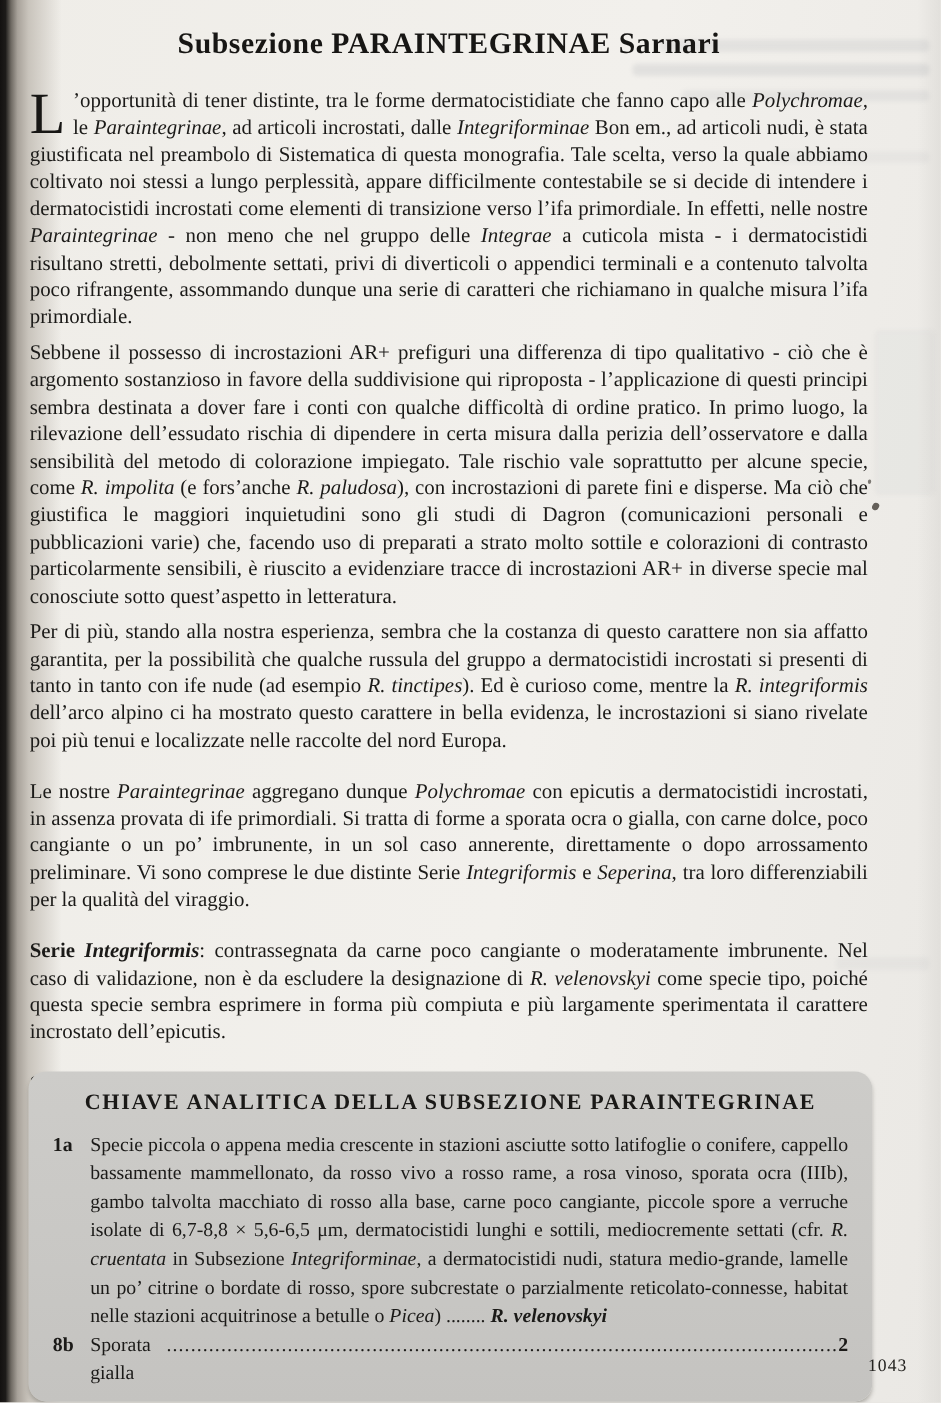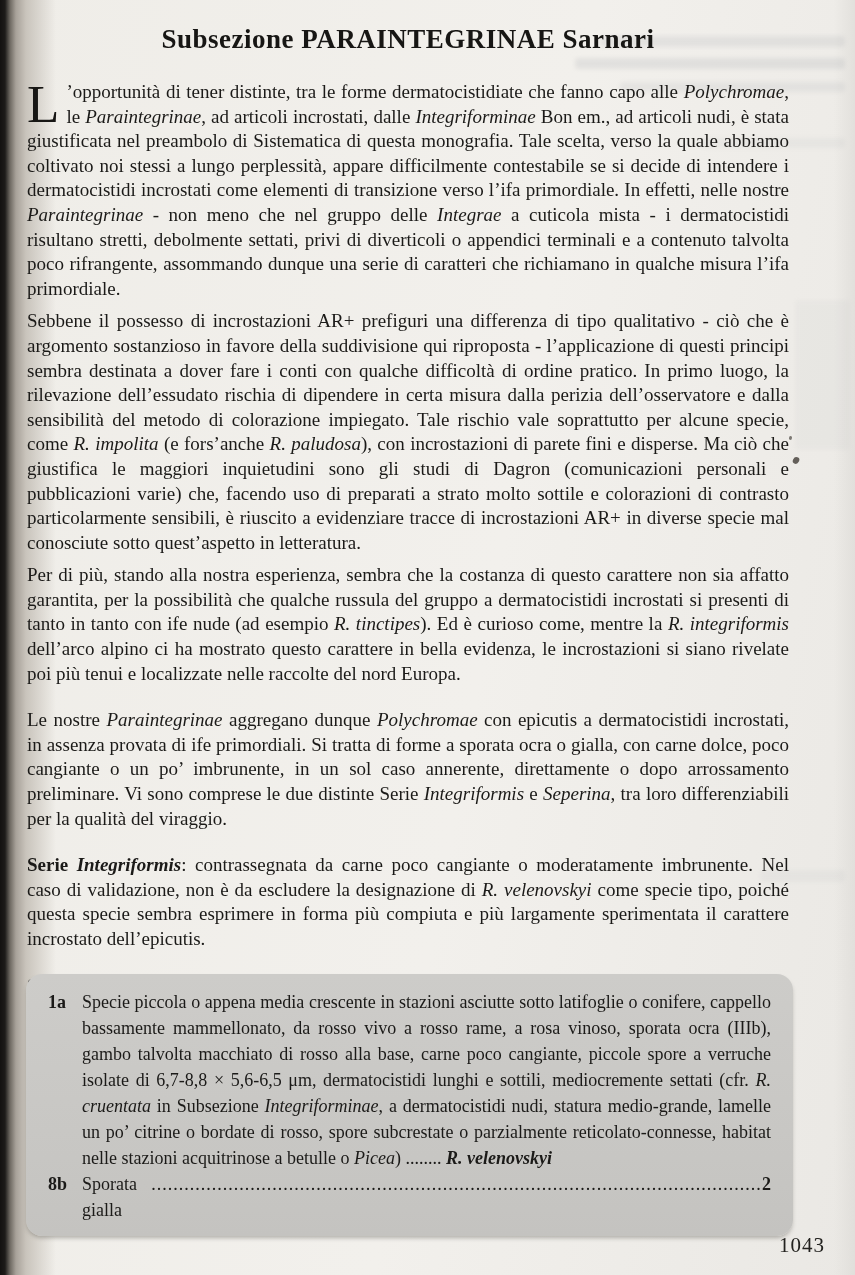--- a/index.html
+++ b/index.html
@@ -65,21 +65,21 @@
   }
   .key-item-flex { display:flex; align-items:baseline; padding-left:0; }
   .key-item-flex .key-label { width:34px; margin-left:0; flex:0 0 34px; }
   .leader {
     flex:1 1 auto; overflow:hidden; white-space:nowrap;
     letter-spacing:1px; padding:0 4px;
   }
   .key-result { font-weight:bold; flex:0 0 auto; }
   .pagenum {
     position:absolute; top:1233px; right:37px;
-    font-size:21px; letter-spacing:1px; color:#23221f;text-align:center;
+    font-size:16px; letter-spacing:1px; color:#23221f;text-align:center;
   }
   
   .ghost {
     position:absolute; border-radius:4px; filter:blur(2px);
     background:#8f949c; pointer-events:none;
   }
   .g1 { left:600px; top:36px;  width:245px; height:11px; opacity:0.14; }
   .g2 { left:575px; top:58px;  width:270px; height:11px; opacity:0.16; }
   .g3 { left:620px; top:82px;  width:225px; height:10px; opacity:0.12; }
   .g4 { left:700px; top:138px; width:145px; height:10px; opacity:0.08; }
@@ -111,20 +111,21 @@
   <div class="content">
     <p class="para"><span class="dropcap">L</span><span>’opportunità di tener distinte, tra le forme dermatocistidiate che fanno capo alle </span><span style="font-style: italic;">Polychromae</span><span>, le </span><span style="font-style: italic;">Paraintegrinae</span><span>, ad articoli incrostati, dalle </span><span style="font-style: italic;">Integriforminae</span><span> Bon em., ad articoli nudi, è stata giustificata nel preambolo di Sistematica di questa monografia. Tale scelta, verso la quale abbiamo coltivato noi stessi a lungo perplessità, appare difficilmente contestabile se si decide di intendere i dermatocistidi incrostati come elementi di transizione verso l’ifa primordiale. In effetti, nelle nostre </span><span style="font-style: italic;">Paraintegrinae</span><span> - non meno che nel gruppo delle </span><span style="font-style: italic;">Integrae</span><span> a cuticola mista - i dermatocistidi risultano stretti, debolmente settati, privi di diverticoli o appendici terminali e a contenuto talvolta poco rifrangente, assommando dunque una serie di caratteri che richiamano in qualche misura l’ifa primordiale.</span></p>
     <p class="para"><span>Sebbene il possesso di incrostazioni AR+ prefiguri una differenza di tipo qualitativo - ciò che è argomento sostanzioso in favore della suddivisione qui riproposta - l’applicazione di questi principi sembra destinata a dover fare i conti con qualche difficoltà di ordine pratico. In primo luogo, la rilevazione dell’essudato rischia di dipendere in certa misura dalla perizia dell’osservatore e dalla sensibilità del metodo di colorazione impiegato. Tale rischio vale soprattutto per alcune specie, come </span><span style="font-style: italic;">R. impolita</span><span> (e fors’anche </span><span style="font-style: italic;">R. paludosa</span><span>), con incrostazioni di parete fini e disperse. Ma ciò che giustifica le maggiori inquietudini sono gli studi di Dagron (comunicazioni personali e pubblicazioni varie) che, facendo uso di preparati a strato molto sottile e colorazioni di contrasto particolarmente sensibili, è riuscito a evidenziare tracce di incrostazioni AR+ in diverse specie mal conosciute sotto quest’aspetto in letteratura.</span></p>
     <p class="para"><span>Per di più, stando alla nostra esperienza, sembra che la costanza di questo carattere non sia affatto garantita, per la possibilità che qualche russula del gruppo a dermatocistidi incrostati si presenti di tanto in tanto con ife nude (ad esempio </span><span style="font-style: italic;">R. tinctipes</span><span>). Ed è curioso come, mentre la </span><span style="font-style: italic;">R. integriformis</span><span> dell’arco alpino ci ha mostrato questo carattere in bella evidenza, le incrostazioni si siano rivelate poi più tenui e localizzate nelle raccolte del nord Europa.</span></p>
     <p class="para gap"><span>Le nostre </span><span style="font-style: italic;">Paraintegrinae</span><span> aggregano dunque </span><span style="font-style: italic;">Polychromae</span><span> con epicutis a dermatocistidi incrostati, in assenza provata di ife primordiali. Si tratta di forme a sporata ocra o gialla, con carne dolce, poco cangiante o un po’ imbrunente, in un sol caso annerente, direttamente o dopo arrossamento preliminare. Vi sono comprese le due distinte Serie </span><span style="font-style: italic;">Integriformis</span><span> e </span><span style="font-style: italic;">Seperina</span><span>, tra loro differenziabili per la qualità del viraggio.</span></p>
     <p class="para gap"><span style="font-weight: bold;">Serie </span><span style="font-style: italic; font-weight: bold;">Integriformis</span><span>: contrassegnata da carne poco cangiante o moderatamente imbrunente. Nel caso di validazione, non è da escludere la designazione di </span><span style="font-style: italic;">R. velenovskyi</span><span> come specie tipo, poiché questa specie sembra esprimere in forma più compiuta e più largamente sperimentata il carattere incrostato dell’epicutis.</span></p>
     <p class="para gap"><span style="font-weight: bold;">Serie </span><span style="font-style: italic; font-weight: bold;">Seperina</span><span>: contrassegnata da carne spontaneamente annerente che si macchia di rosso a contatto della Formalina. Si tratta di Serie al momento monospecifica.</span></p>
   </div>
 
   <div class="keybox">
+    <div class="keybox-heading">CHIAVE ANALITICA DELLA SUBSEZIONE PARAINTEGRINAE</div>
     <div class="key-item">
       <span class="key-label">1a</span><span><span>Specie piccola o appena media crescente in stazioni asciutte sotto latifoglie o conifere, cappello bassamente mammellonato, da rosso vivo a rosso rame, a rosa vinoso, sporata ocra (IIIb), gambo talvolta macchiato di rosso alla base, carne poco cangiante, piccole spore a verruche isolate di 6,7-8,8 × 5,6-6,5 μm, dermatocistidi lunghi e sottili, mediocremente settati (cfr. </span><span style="font-style: italic;">R. cruentata</span><span> in Subsezione </span><span style="font-style: italic;">Integriforminae</span><span>, a dermatocistidi nudi, statura medio-grande, lamelle un po’ citrine o bordate di rosso, spore subcrestate o parzialmente reticolato-connesse, habitat nelle stazioni acquitrinose a betulle o </span><span style="font-style: italic;">Picea</span><span>) ........ </span><span style="font-style: italic; font-weight: bold;">R. velenovskyi</span></span>
     </div>
     <div class="key-item key-item-flex">
       <span class="key-label">8b</span>
       <span>Sporata gialla </span>
       <span class="leader">........................................................................................................................................................................</span>
       <span class="key-result">2</span>
     </div>
   </div>

